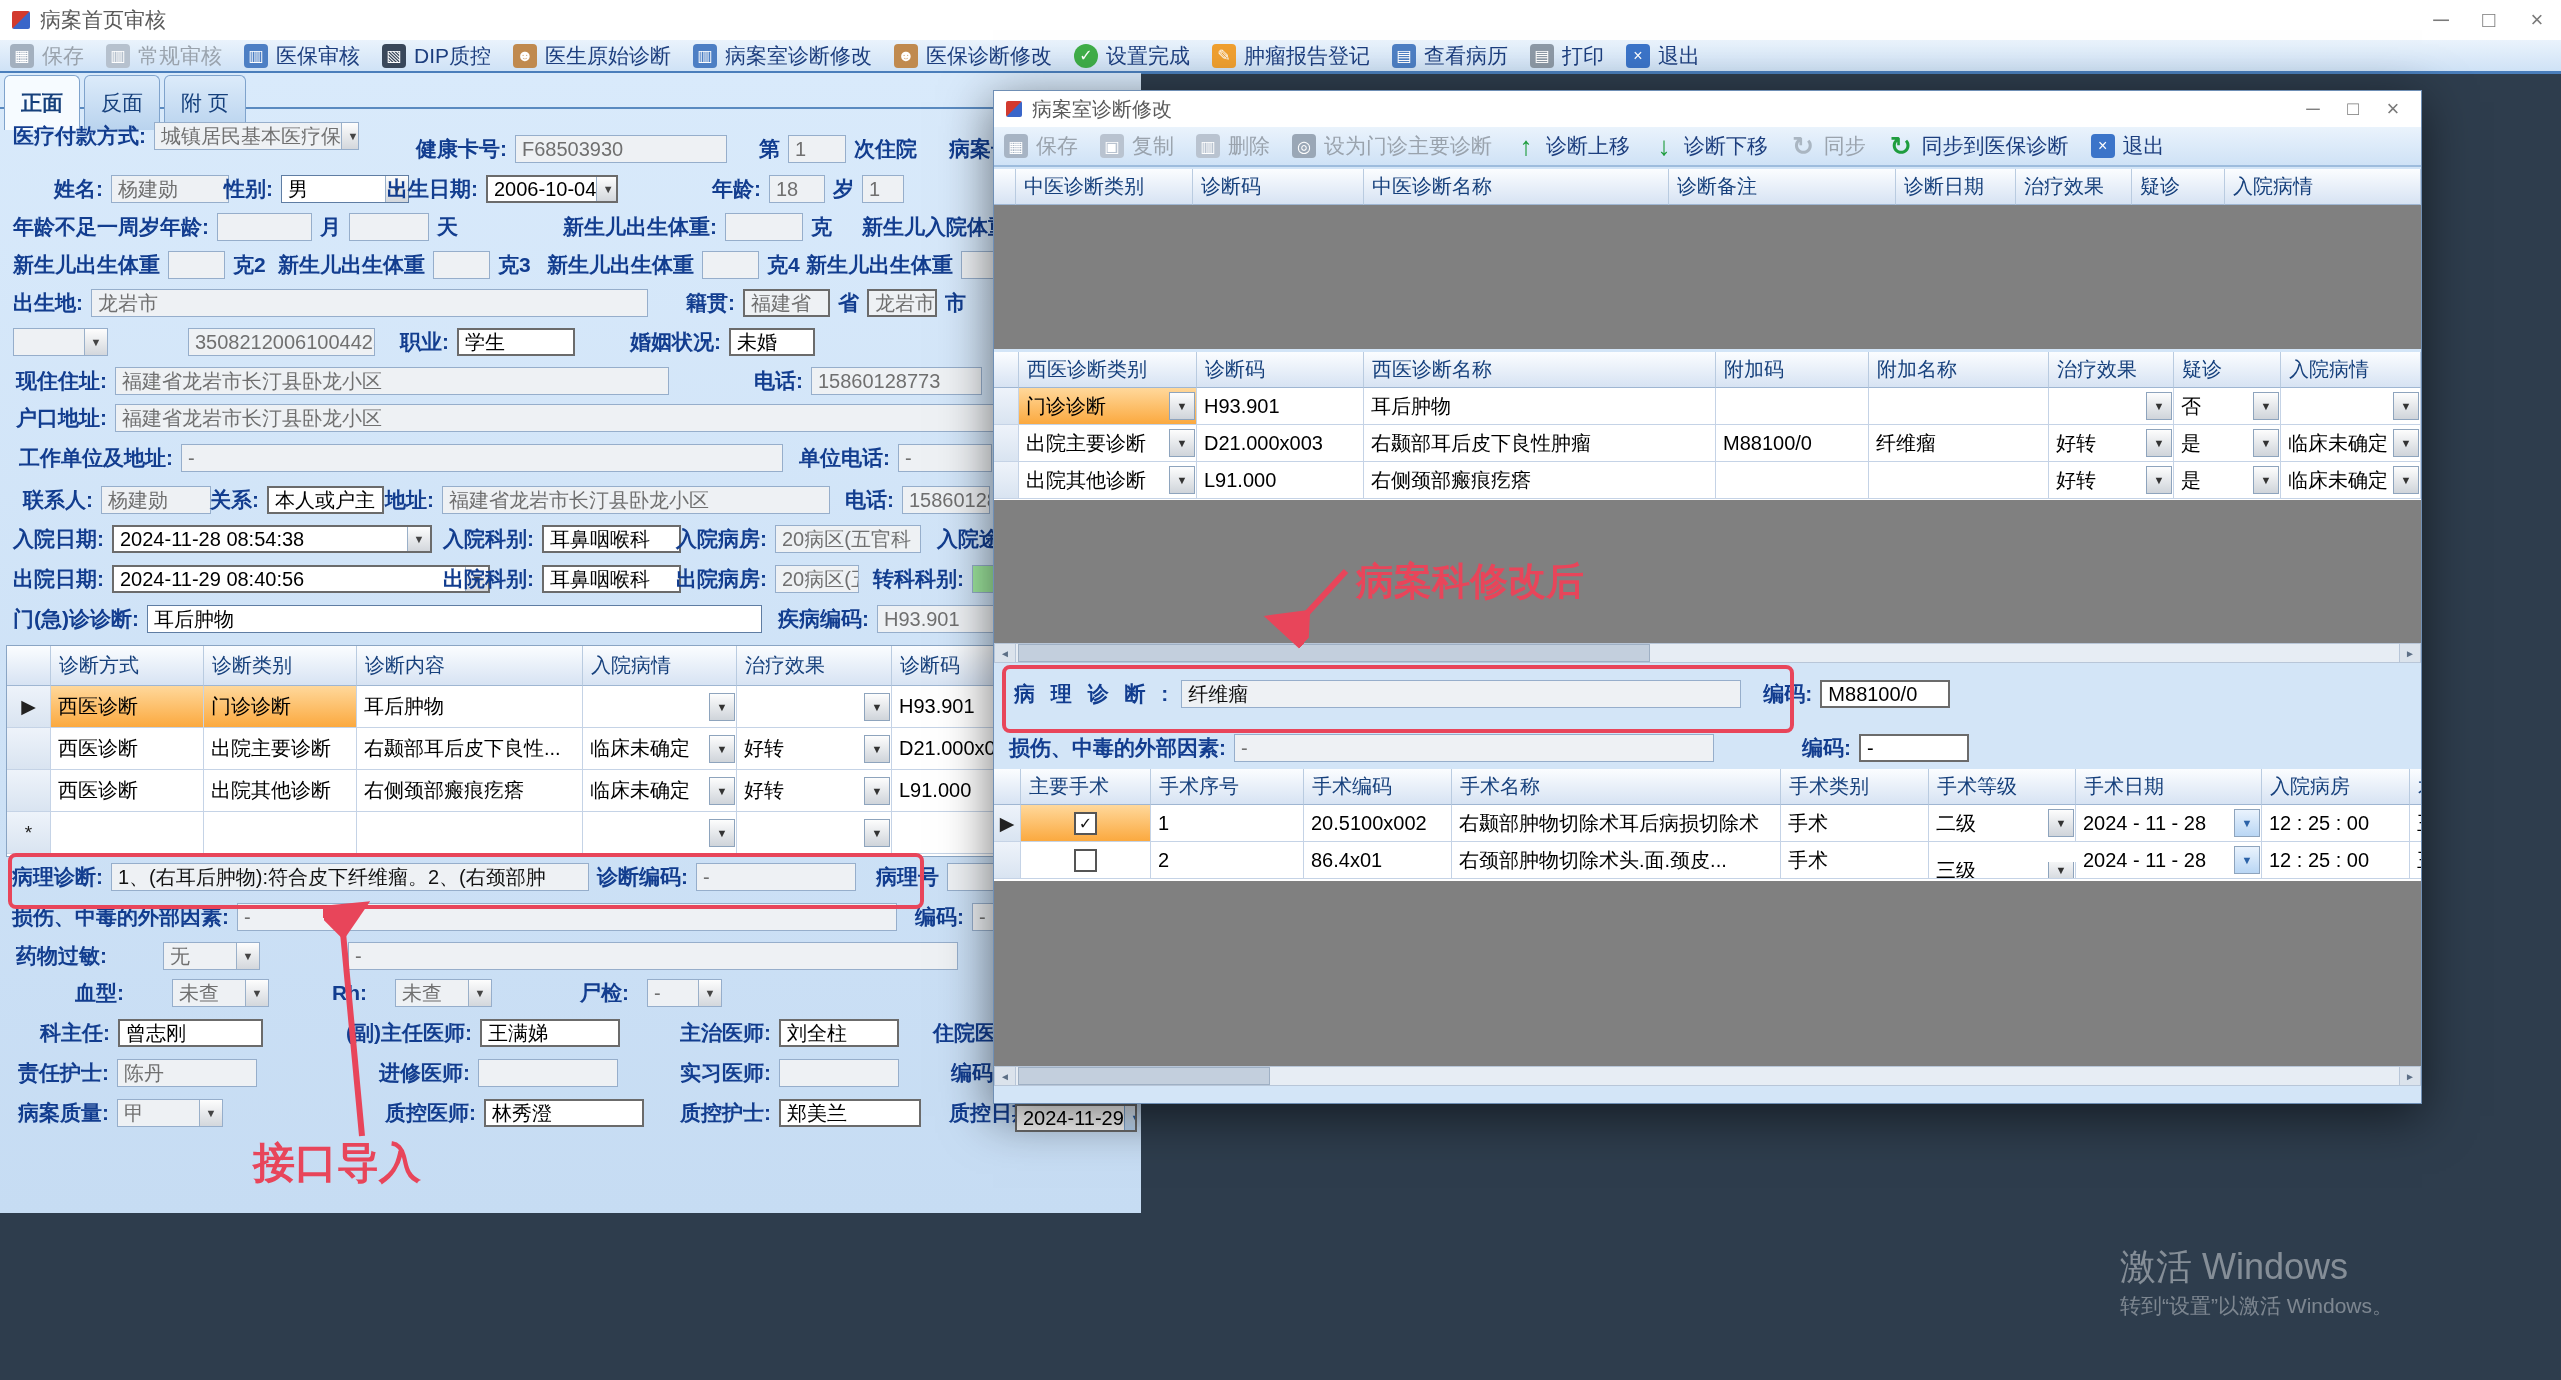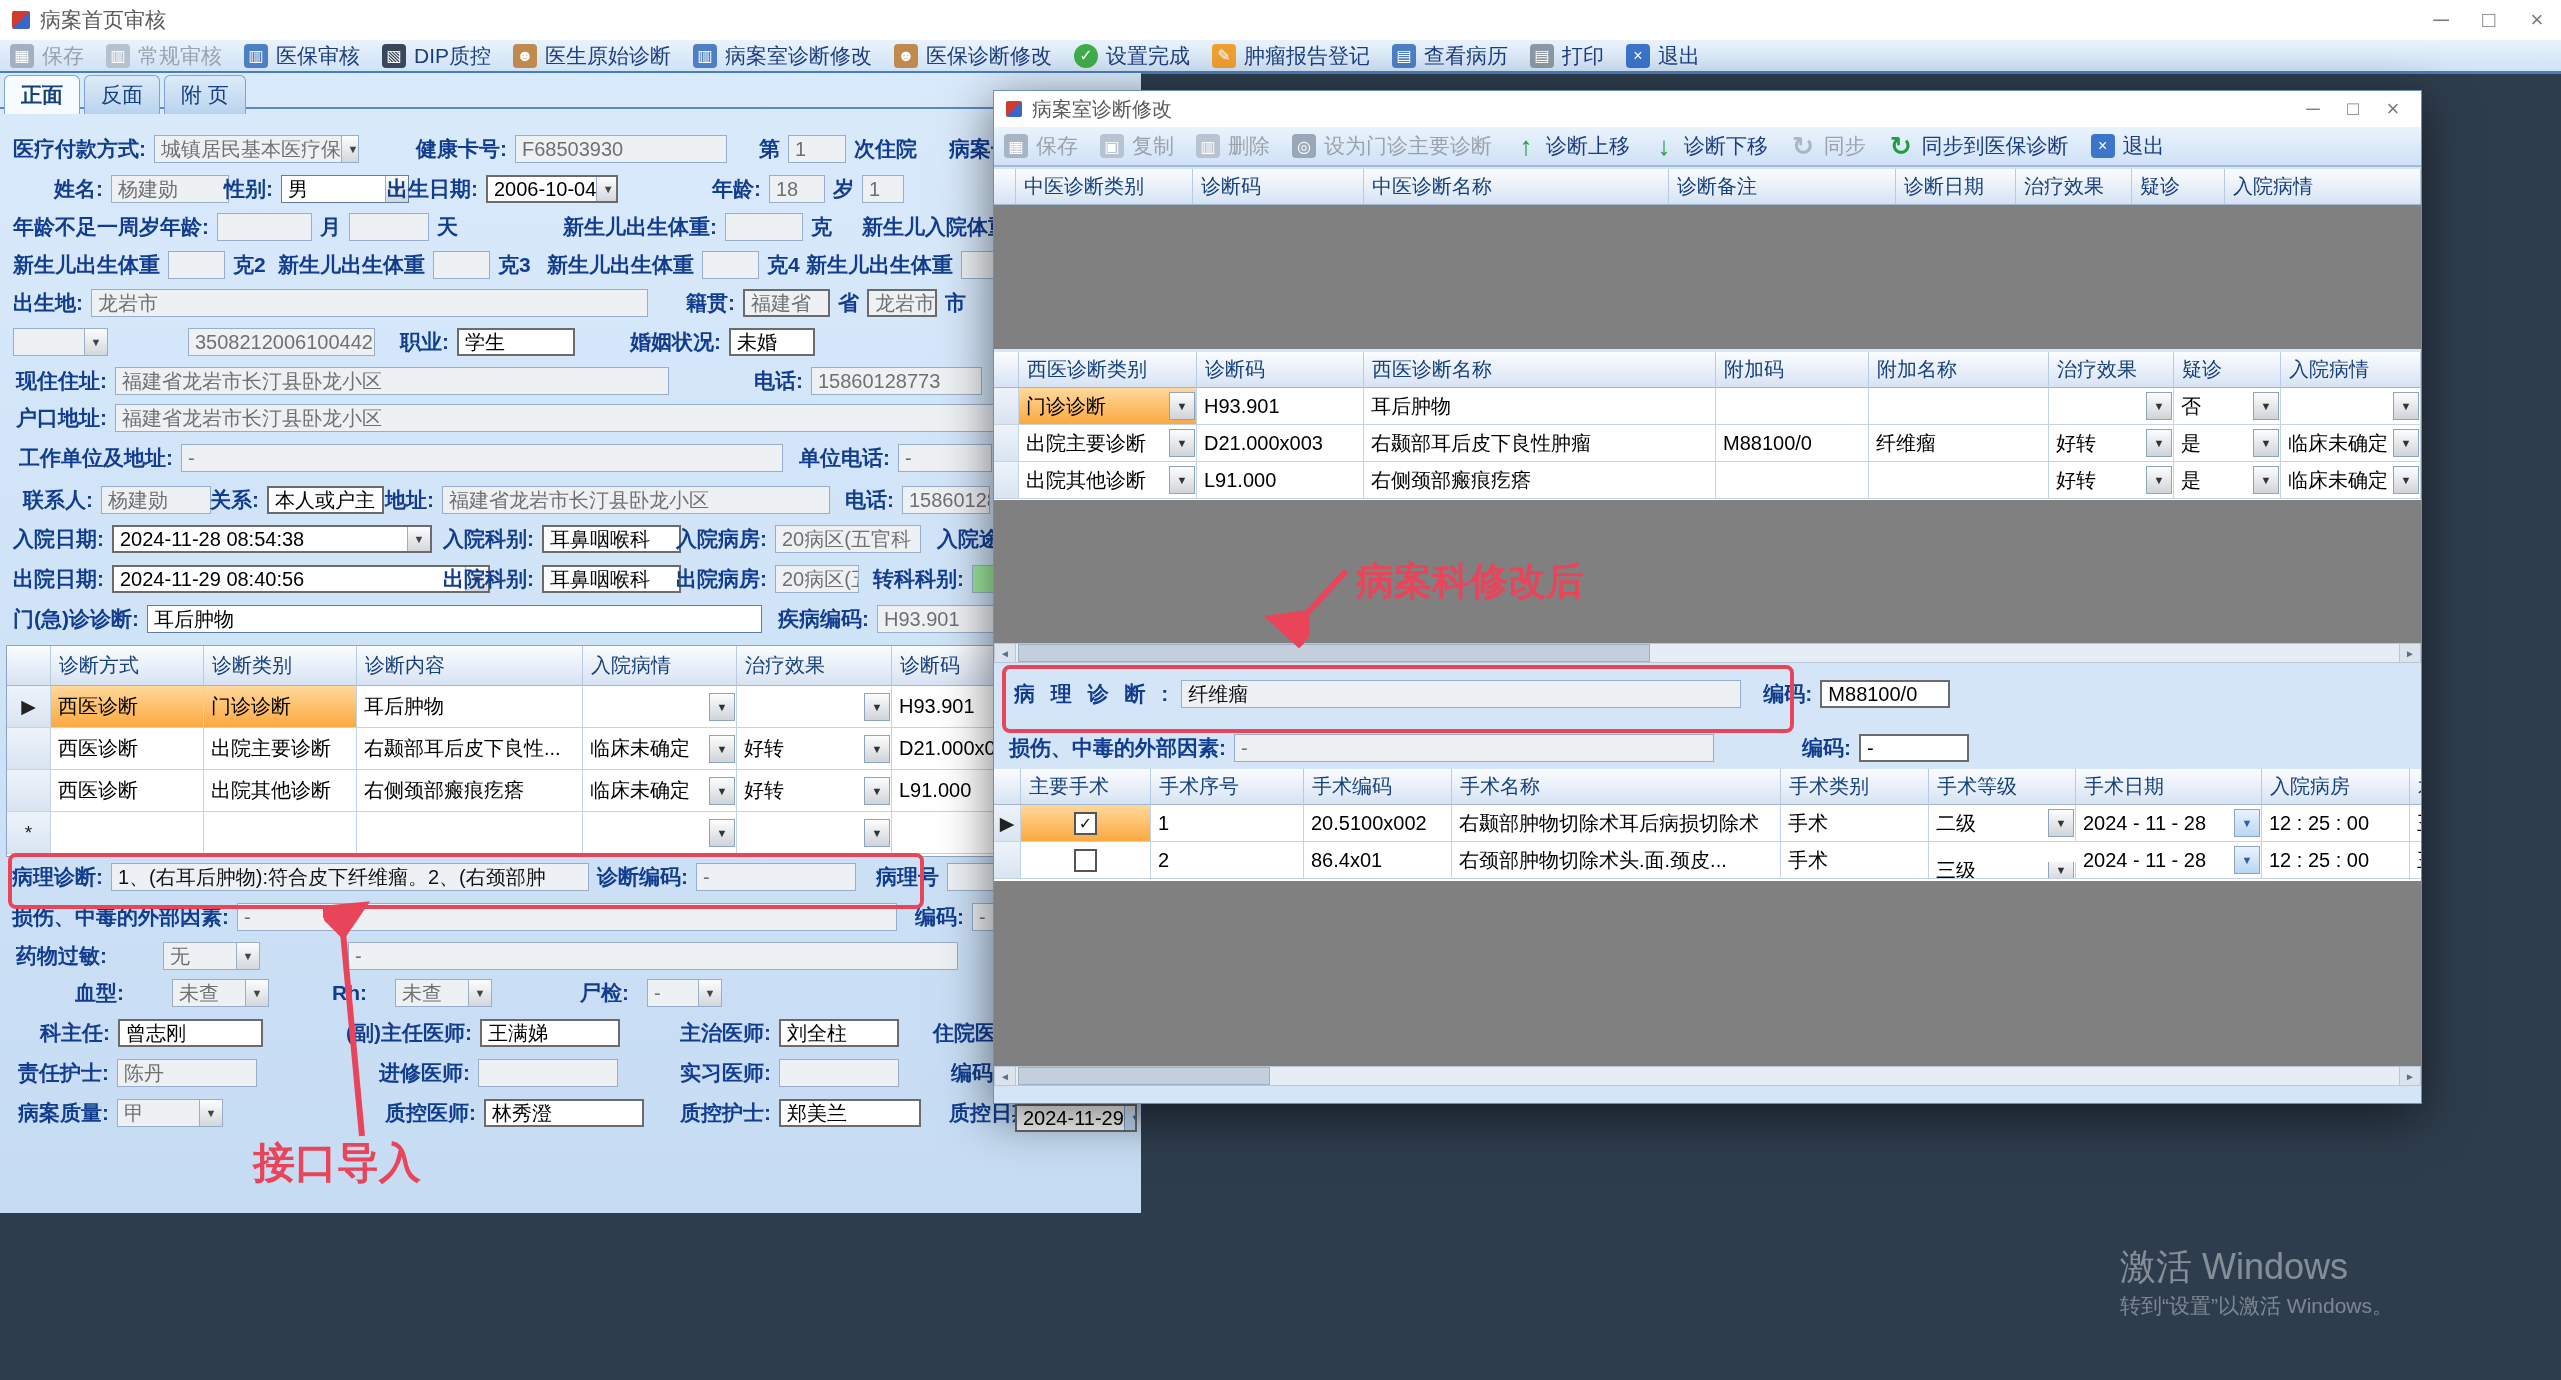--- a/index.html
+++ b/index.html
@@ -13,21 +13,21 @@
   .toolbar{position:absolute;left:0;top:40px;width:2561px;height:34px;background:linear-gradient(#eaf3fc,#cfe2f6);border-bottom:3px solid #4a7ebb;display:flex;align-items:center;padding-left:10px;box-sizing:border-box;}
   .tbtn{display:inline-flex;align-items:center;gap:8px;margin-right:22px;font-size:21px;color:#1c3e7e;white-space:nowrap;}
   .tbtn.dis .tlbl{color:#9aa3ad;}
   .chip{min-width:24px;height:24px;border-radius:4px;color:#fff;font-size:16px;display:inline-flex;align-items:center;justify-content:center;padding:0 2px;box-sizing:border-box;}
   .chip.round{border-radius:50%;}
   .chip.plain{background:none!important;font-size:26px;font-weight:bold;}
   
   .panel{position:absolute;left:0;top:73px;width:1141px;height:1140px;overflow:hidden;background:linear-gradient(#d9eafb,#c6dcf3);}
   .panel-line{position:absolute;left:0;top:34px;width:100%;height:2px;background:#5a8ac0;}
   .tabs{position:absolute;left:4px;top:2px;display:flex;gap:4px;}
-  .tab{height:30px;padding:4px 16px;display:flex;align-items:center;font-size:21px;color:#16407c;background:linear-gradient(#dcebfa,#b9d3ee);border:1px solid #7fa3cc;border-bottom:none;border-radius:6px 6px 0 0;text-align:right;}
+  .tab{height:30px;padding:12px 16px;display:flex;align-items:center;font-size:21px;color:#16407c;background:linear-gradient(#dcebfa,#b9d3ee);border:1px solid #7fa3cc;border-bottom:none;border-radius:6px 6px 0 0;text-align:right;}
   .tab.active{background:#f6fbff;font-weight:bold;}
   .f{position:absolute;display:flex;align-items:center;gap:8px;height:30px;white-space:nowrap;}
   .lb{color:#123d8f;font-weight:700;font-size:21px;white-space:nowrap;}
   .tb{height:28px;border:1px solid #96aecb;background:#eef1f4;display:inline-flex;align-items:center;padding:0 6px;font-size:20px;color:#707070;box-sizing:border-box;white-space:nowrap;overflow:hidden;}
   .tb.wh{background:#fff;color:#000;border:1px solid #5f7da3;}
   .tb.bd{border:2px solid #6b6b6b;background:#fff;color:#000;}
   .tb.grn{background:#9fe89f;}
   .tb.cmb{padding-right:0;justify-content:space-between;}
   .ddb{width:22px;height:100%;margin-left:auto;background:linear-gradient(#fdfdfd,#d3d7dc);border-left:1px solid #9ab0c9;display:inline-flex;align-items:center;justify-content:center;font-size:11px;color:#444;flex:none;}
   .ddb.blue{background:linear-gradient(#eaf3fd,#b9d6f4);color:#2b62a8;border-left:1px solid #7fa8d4;}
@@ -128,21 +128,21 @@
       </div>
 
     <div class="panel">
       <div class="panel-line"></div>
       <div class="tabs">
         <span class="tab active">正面</span>
         <span class="tab">反面</span>
         <span class="tab">附 页</span>
       </div>
 
-      <div class="f" style="left:13px;top:61px">
+      <div class="f" style="left:13px;top:48px">
         <span class="lb">医疗付款方式:</span>
         <span class="tb cmb" style="width:205px">
             <span>城镇居民基本医疗保</span>
             <span class="ddb">▼</span>
           </span>
       </div>
       <div class="f" style="left:416px;top:61px">
         <span class="lb">健康卡号:</span>
         <span class="tb" style="width:212px">F68503930</span>
       </div>

